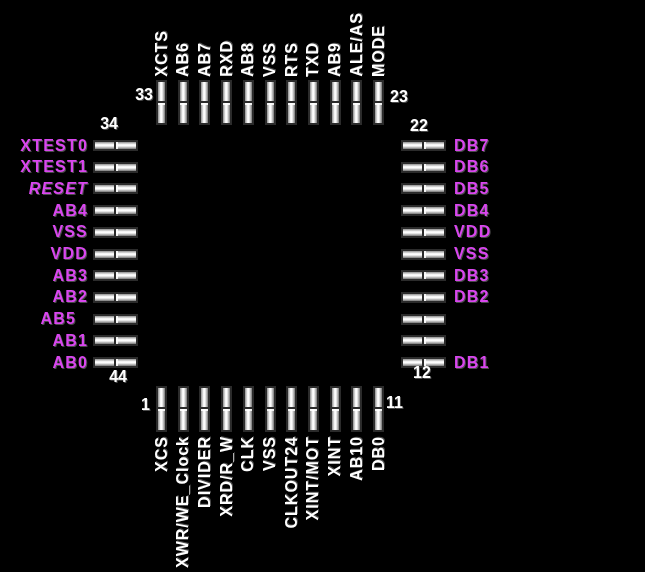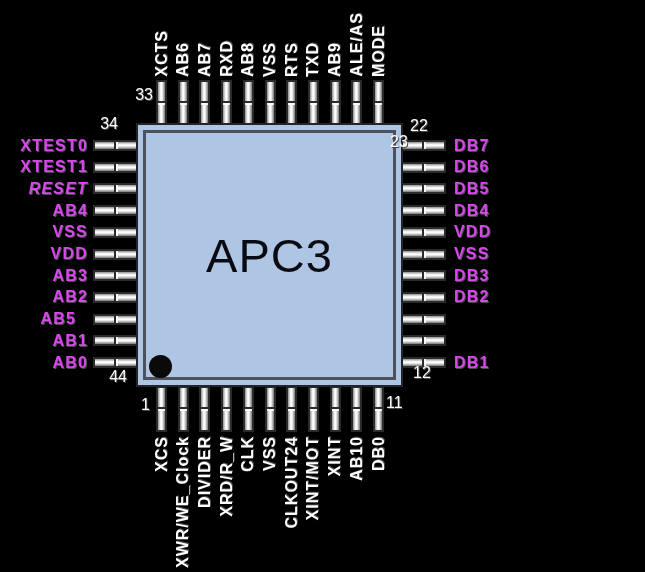--- a/index.html
+++ b/index.html
@@ -37,38 +37,33 @@
   .plabel{
     position:absolute; color:#d946ef; font-size:16px; line-height:18px; font-weight:700;
     letter-spacing:1.2px; white-space:nowrap; z-index:3; text-shadow:1px 1px 0 #4a4a4a;
   }
   .plabel-rot{
     position:absolute; color:#fff; font-size:16px; line-height:16px; font-weight:700;
     letter-spacing:1px; white-space:nowrap; z-index:3; text-shadow:1px 1px 0 #4a4a4a;
     writing-mode:vertical-rl; transform:rotate(180deg);
   }
   .pnum{
-    position:absolute; color:#fff; font-size:16px; line-height:16px; font-weight:400;
+    position:absolute; color:#fff; font-size:16px; line-height:16px; font-weight:700;
     z-index:3; text-shadow:1px 1px 0 #4a4a4a;
   }
   .ra{ text-align:right; }
 </style>
 </head>
 <body>
 
 <div id="stage" style="background: rgb(0, 0, 0);">
 
-  <div id="chip" style="background: rgb(174, 198, 228);">
-    <div id="chip-inner"></div>
-    <div id="chip-name" style="color: rgb(10, 10, 18);">APC3</div>
-    <div id="pin1-dot"></div>
-  </div>
 
   <div class="pnum ra" style="left:129px; top:87px; width:24px;">33</div>
-  <div class="pnum" style="left:390px; top:89px;margin-top:45px;">23</div>
+  <div class="pnum" style="left:390px; top:89px;">23</div>
   <div class="pnum ra" style="left:94px; top:116px; width:24px;">34</div>
   <div class="pnum ra" style="left:103px; top:369px; width:24px;">44</div>
   <div class="pnum" style="left:410px; top:118px;text-align:right;">22</div>
   <div class="pnum" style="left:413px; top:365px;">12</div>
   <div class="pnum ra" style="left:130px; top:397px; width:20px;">1</div>
   <div class="pnum" style="left:386px; top:395px;">11</div>
 
 <div class="pin pin-v" style="left: 156px; top: 80px; height: 45px;"></div>
     <div class="plabel-rot" style="left: 153.5px; bottom: 495px;">XCTS</div>
     <div class="pin pin-v" style="left: 177.7px; top: 80px; height: 45px;"></div>

